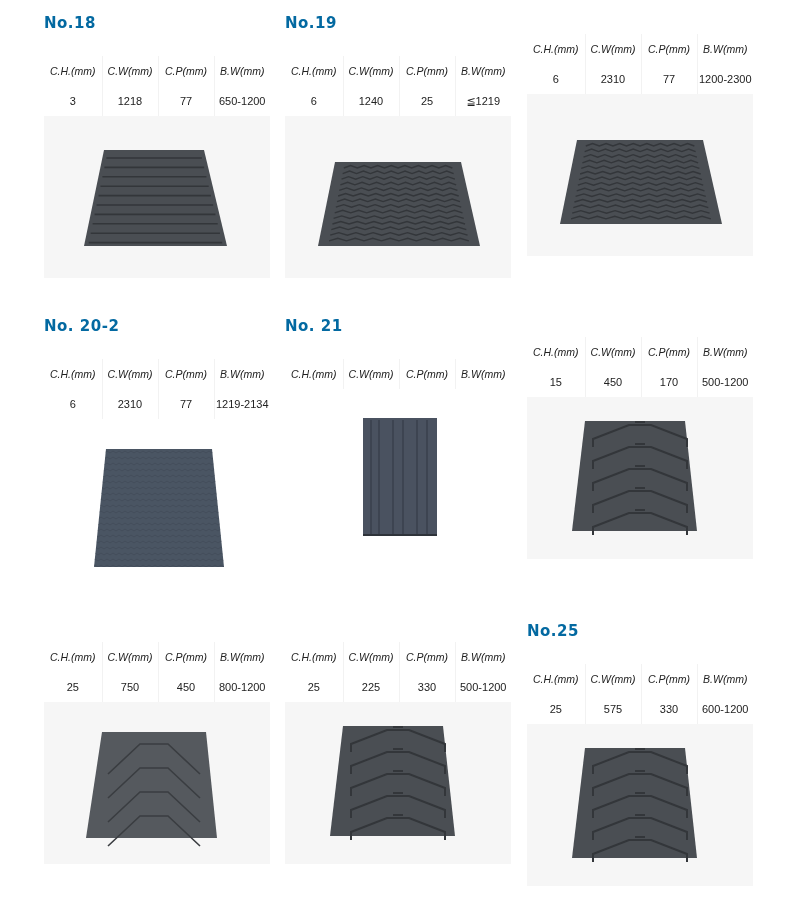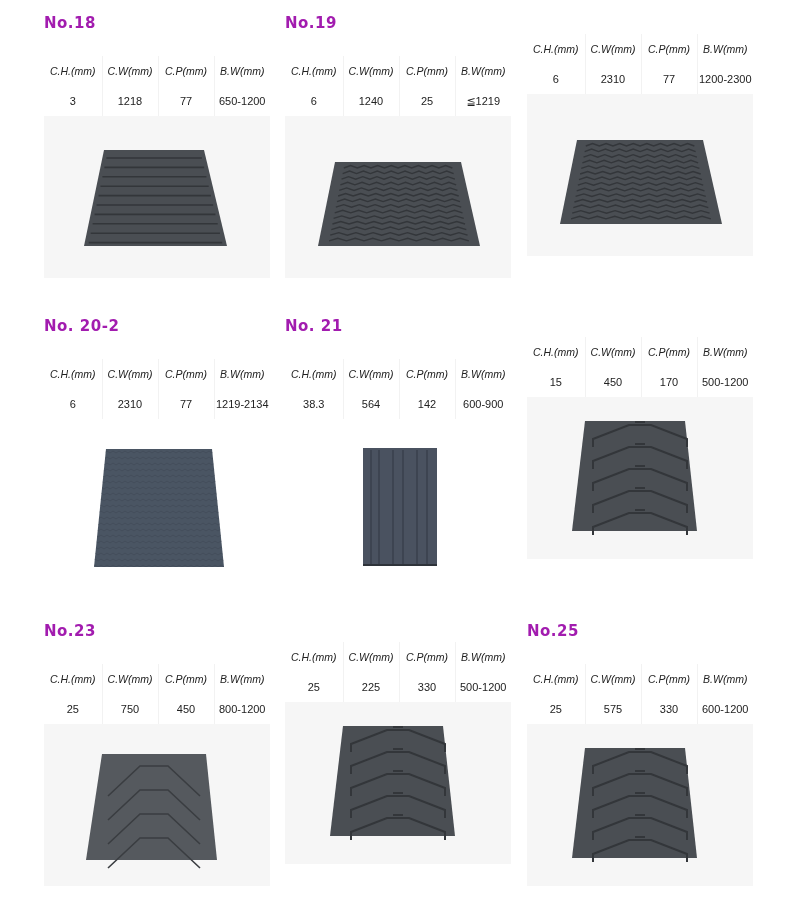--- a/index.html
+++ b/index.html
@@ -1,20 +1,20 @@
 <!DOCTYPE html>
 <html><head>
 <meta charset="utf-8">
 <style>
   html, body { margin: 0; padding: 0; background: #ffffff; }
   body { width: 800px; height: 900px; position: relative; overflow: hidden;
          font-family: "Liberation Sans", sans-serif; color: #222; }
   .card { position: absolute; width: 226px; }
   .title { font-family: "DejaVu Sans", sans-serif; font-weight: bold; font-size: 15px;
-           letter-spacing: 0.5px; color: #a21caf; height: 22px; line-height: 22px; }
+           letter-spacing: 0.5px; color: #0369a1; height: 22px; line-height: 22px; }
   .spec { margin-top: 22px; width: 226px; border-collapse: collapse; table-layout: fixed; }
   .spec td { text-align: center; font-size: 10.5px; color: #222; padding: 0;
              border-left: 1px solid #f2f2f2; }
   .spec td:first-child { border-left: none; }
   .spec tr.h td { height: 30px; font-style: italic; }
   .spec tr.v td { height: 30px; font-size: 11px; }
   .spec col.c1 { width: 58px; } .spec col.c2 { width: 56px; }
   .spec col.c3 { width: 56px; } .spec col.c4 { width: 56px; }
   .img { width: 226px; height: 162px; background: #f6f6f6; position: relative; overflow: hidden; }
   .img.white { background: #ffffff; }
@@ -196,26 +196,20 @@
           <col class="c3">
           <col class="c4">
         </colgroup>
       <tbody>
           <tr class="h">
         <td>C.H.(mm)</td>
         <td>C.W(mm)</td>
         <td>C.P(mm)</td>
         <td>B.W(mm)</td>
       </tr>
-      <tr class="v">
-        <td>38.3</td>
-        <td>564</td>
-        <td>142</td>
-        <td>600-900</td>
-      </tr>
     </tbody>
       </table>
     <div class="img white">
         <svg width="226" height="162" viewBox="0 0 226 162" xmlns="http://www.w3.org/2000/svg">
           <rect x="78" y="29" width="74" height="118" fill="#4a5260"></rect>
           <line x1="86" y1="31" x2="86" y2="145" stroke="#3a414c" stroke-width="1.5"></line>
           <line x1="94" y1="31" x2="94" y2="145" stroke="#3a414c" stroke-width="1.5"></line>
           <line x1="108" y1="31" x2="108" y2="145" stroke="#3a414c" stroke-width="1.5"></line>
           <line x1="118" y1="31" x2="118" y2="145" stroke="#3a414c" stroke-width="1.5"></line>
           <line x1="132" y1="31" x2="132" y2="145" stroke="#3a414c" stroke-width="1.5"></line>
@@ -257,21 +251,20 @@
           <polyline points="66,94 66,86 102,72 124,72 160,86 160,94" fill="none" stroke="#33363a" stroke-width="2"></polyline>
           <line x1="108" y1="69" x2="118" y2="69" stroke="#33363a" stroke-width="2"></line>
           <polyline points="66,116 66,108 102,94 124,94 160,108 160,116" fill="none" stroke="#33363a" stroke-width="2"></polyline>
           <line x1="108" y1="91" x2="118" y2="91" stroke="#33363a" stroke-width="2"></line>
           <polyline points="66,138 66,130 102,116 124,116 160,130 160,138" fill="none" stroke="#33363a" stroke-width="2"></polyline>
           <line x1="108" y1="113" x2="118" y2="113" stroke="#33363a" stroke-width="2"></line>
         </svg>
       </div>
   </div>
     <div class="card" style="left: 44px; top: 620px;">
-    <div class="title">No.23</div>
     <table class="spec">
       <colgroup>
           <col class="c1">
           <col class="c2">
           <col class="c3">
           <col class="c4">
         </colgroup>
       <tbody>
           <tr class="h">
         <td>C.H.(mm)</td>

